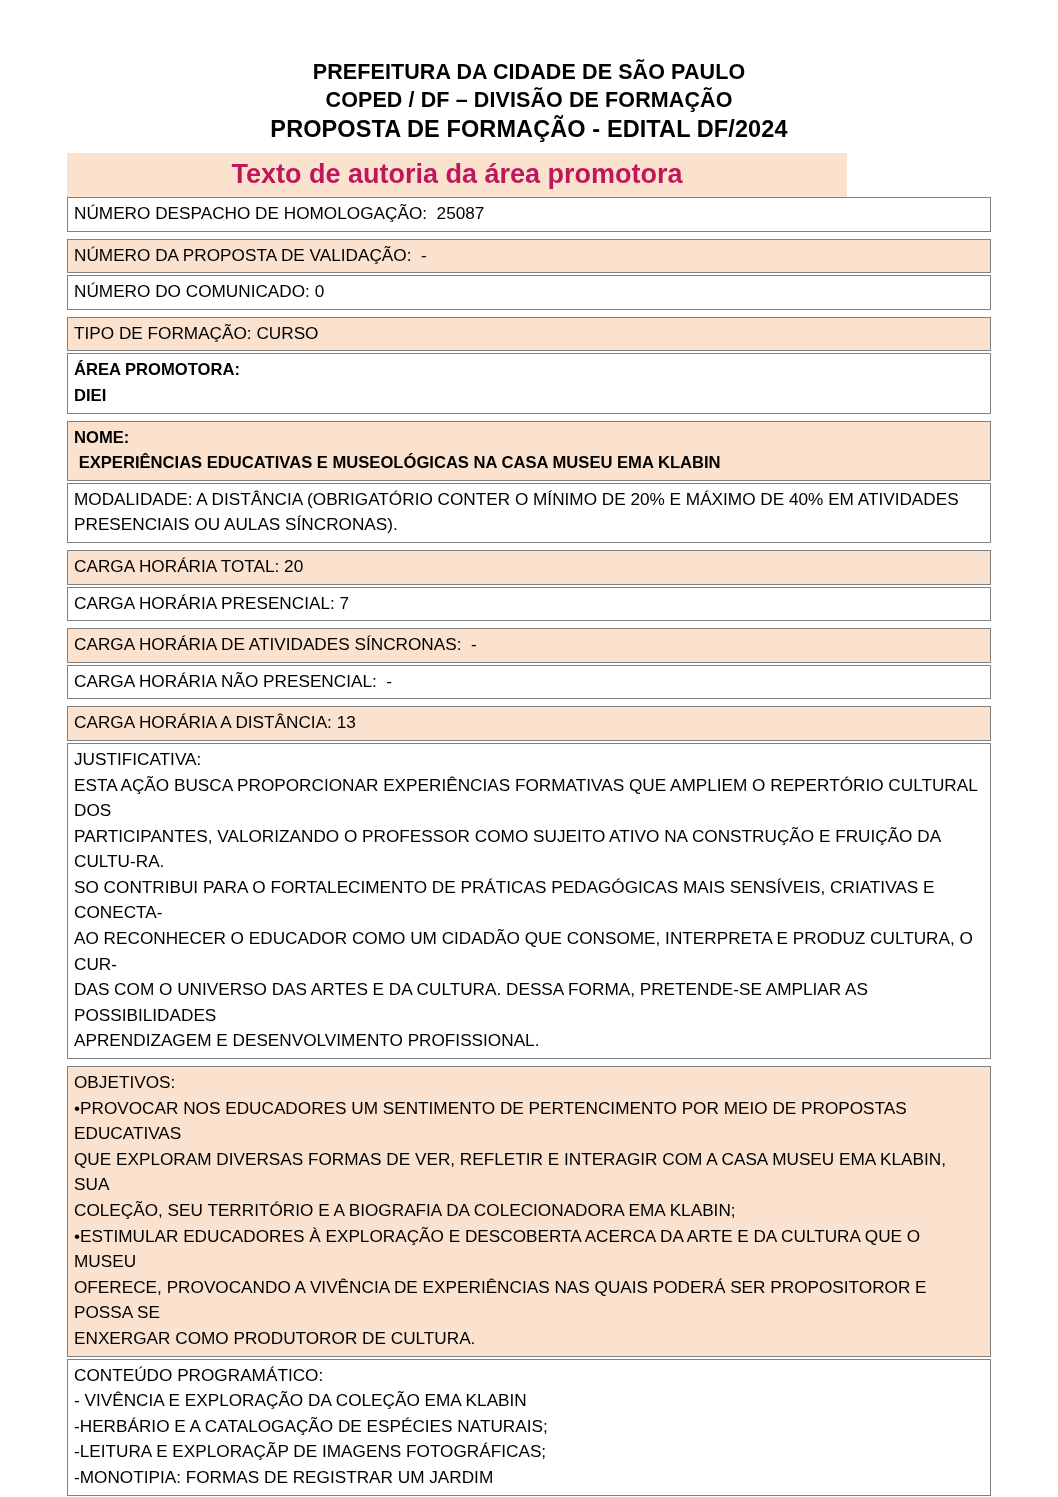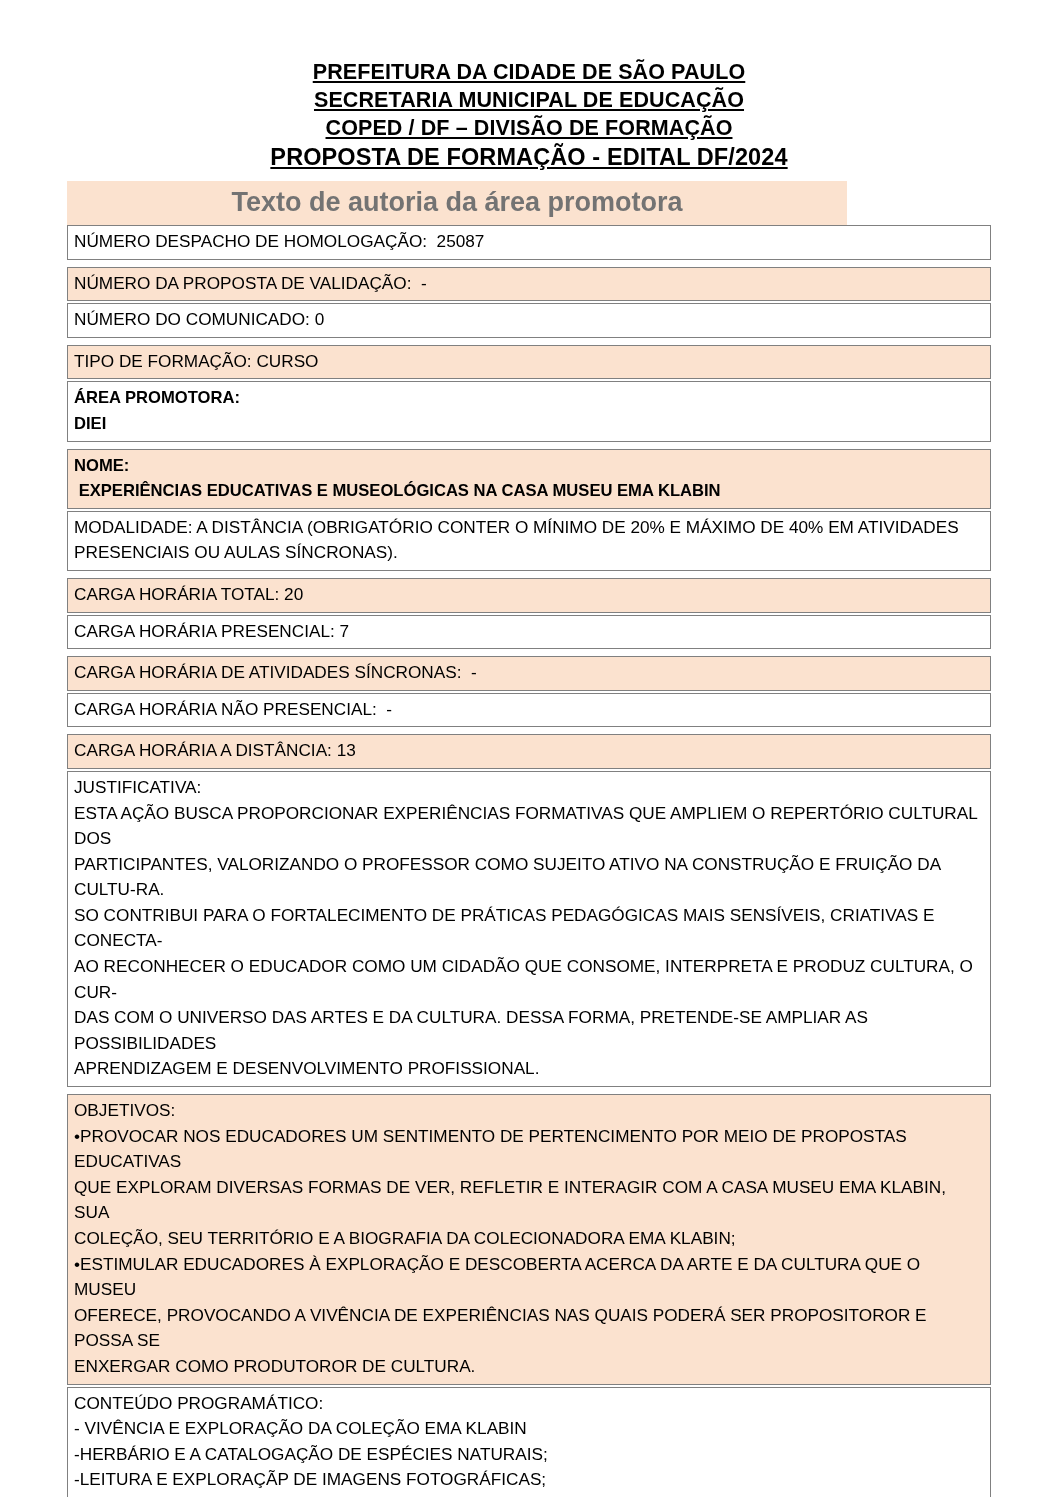--- a/index.html
+++ b/index.html
@@ -28,36 +28,35 @@
   .doc-header {
     padding-top: 58px;
     text-align: center;
   }
   .doc-header .hline {
     font-size: 21.5px;
     font-weight: bold;
     line-height: 28px;
     letter-spacing: 0.1px;
     white-space: nowrap;
-    text-decoration: underline;
   }
   .doc-header .hline.big {
     font-size: 23.5px;
     line-height: 30px;
   }
 
   
   .form-table {
     margin: 9px auto 0 auto;
     width: 924px;
   }
 
   .title-band {
     background: #FBE2CF;
-    color: #737373;
+    color: #be185d;
     font-size: 27px;
     font-weight: bold;
     text-align: center;
     line-height: 36px;
     padding: 3px 0 5px 0;
     width: 780px;
     margin: 0 0 0 0;
     box-sizing: border-box;
   }
 
@@ -81,21 +80,20 @@
   .row.bold p { line-height: 26px; }
   .row.block p { line-height: 25.6px; }
 </style>
 </head>
 <body>
 
 <div class="page">
 
   <div class="doc-header">
     <div class="hline">PREFEITURA DA CIDADE DE SÃO PAULO</div>
-    <div class="hline">SECRETARIA MUNICIPAL DE EDUCAÇÃO</div>
     <div class="hline">COPED / DF – DIVISÃO DE FORMAÇÃO</div>
     <div class="hline big">PROPOSTA DE FORMAÇÃO - EDITAL DF/2024</div>
   </div>
 
   <div class="form-table">
     <div class="title-band">Texto de autoria da área promotora</div>
     <div id="rows-container">
         <div class="row block">
           <p>NÚMERO DESPACHO DE HOMOLOGAÇÃO:  25087</p>
         </div>

